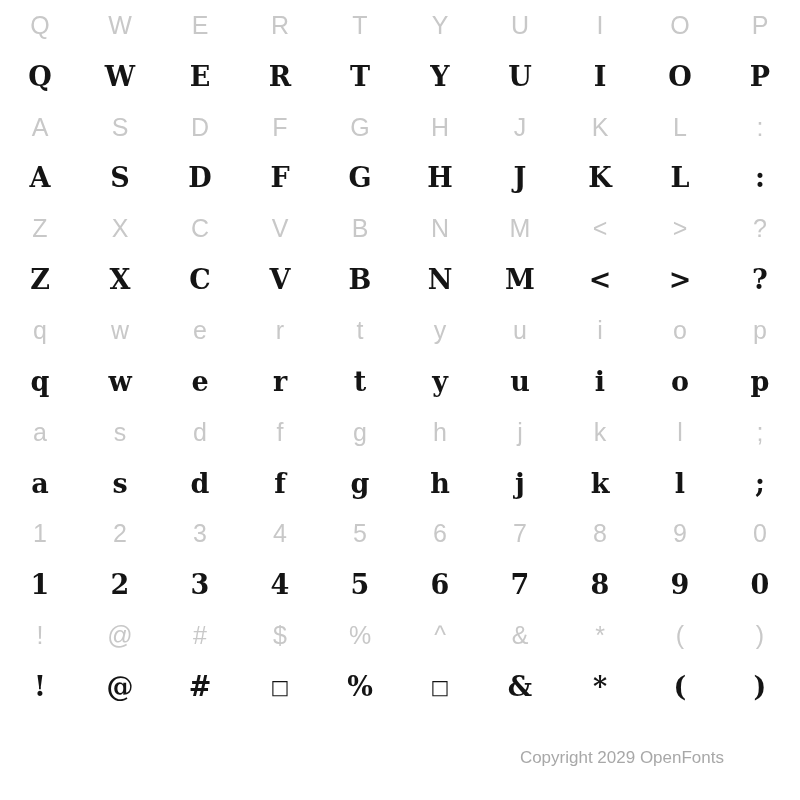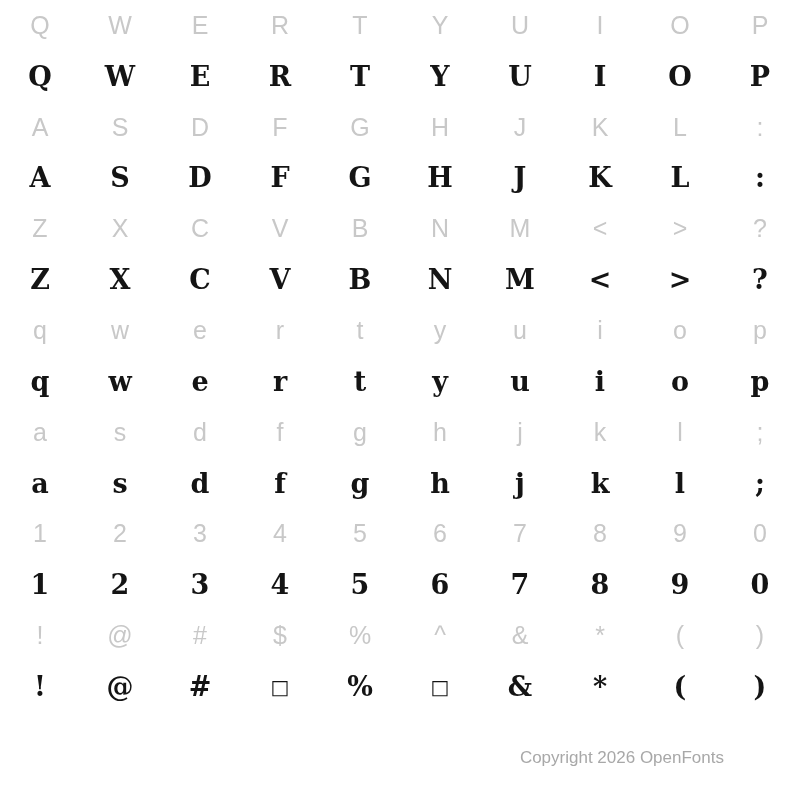--- a/index.html
+++ b/index.html
@@ -59,14 +59,14 @@
       <div style="display: contents;"><div class="cell glyph g">Z</div><div class="cell glyph g">X</div><div class="cell glyph g">C</div><div class="cell glyph g">V</div><div class="cell glyph g">B</div><div class="cell glyph g">N</div><div class="cell glyph g">M</div><div class="cell glyph g">&lt;</div><div class="cell glyph g">&gt;</div><div class="cell glyph g">?</div></div>
       <div style="display: contents;"><div class="cell key k">q</div><div class="cell key k">w</div><div class="cell key k">e</div><div class="cell key k">r</div><div class="cell key k">t</div><div class="cell key k">y</div><div class="cell key k">u</div><div class="cell key k">i</div><div class="cell key k">o</div><div class="cell key k">p</div></div>
       <div style="display: contents;"><div class="cell glyph g">q</div><div class="cell glyph g">w</div><div class="cell glyph g">e</div><div class="cell glyph g">r</div><div class="cell glyph g">t</div><div class="cell glyph g">y</div><div class="cell glyph g">u</div><div class="cell glyph g">i</div><div class="cell glyph g">o</div><div class="cell glyph g">p</div></div>
       <div style="display: contents;"><div class="cell key k">a</div><div class="cell key k">s</div><div class="cell key k">d</div><div class="cell key k">f</div><div class="cell key k">g</div><div class="cell key k">h</div><div class="cell key k">j</div><div class="cell key k">k</div><div class="cell key k">l</div><div class="cell key k">;</div></div>
       <div style="display: contents;"><div class="cell glyph g">a</div><div class="cell glyph g">s</div><div class="cell glyph g">d</div><div class="cell glyph g">f</div><div class="cell glyph g">g</div><div class="cell glyph g">h</div><div class="cell glyph g">j</div><div class="cell glyph g">k</div><div class="cell glyph g">l</div><div class="cell glyph g">;</div></div>
       <div style="display: contents;"><div class="cell key k">1</div><div class="cell key k">2</div><div class="cell key k">3</div><div class="cell key k">4</div><div class="cell key k">5</div><div class="cell key k">6</div><div class="cell key k">7</div><div class="cell key k">8</div><div class="cell key k">9</div><div class="cell key k">0</div></div>
       <div style="display: contents;"><div class="cell glyph g">1</div><div class="cell glyph g">2</div><div class="cell glyph g">3</div><div class="cell glyph g">4</div><div class="cell glyph g">5</div><div class="cell glyph g">6</div><div class="cell glyph g">7</div><div class="cell glyph g">8</div><div class="cell glyph g">9</div><div class="cell glyph g">0</div></div>
       <div style="display: contents;"><div class="cell key k">!</div><div class="cell key k">@</div><div class="cell key k">#</div><div class="cell key k">$</div><div class="cell key k">%</div><div class="cell key k">^</div><div class="cell key k">&amp;</div><div class="cell key k">*</div><div class="cell key k">(</div><div class="cell key k">)</div></div>
       <div style="display: contents;"><div class="cell glyph g">!</div><div class="cell glyph g">@</div><div class="cell glyph g">#</div><div class="cell glyph boxed g">□</div><div class="cell glyph g">%</div><div class="cell glyph boxed g">□</div><div class="cell glyph g">&amp;</div><div class="cell glyph g">*</div><div class="cell glyph g">(</div><div class="cell glyph g">)</div></div>
     </div>
-  <div class="copyright">Copyright 2026 OpenFonts</div>
+  <div class="copyright">Copyright 2029 OpenFonts</div>
 </div>
 
 </body></html>

